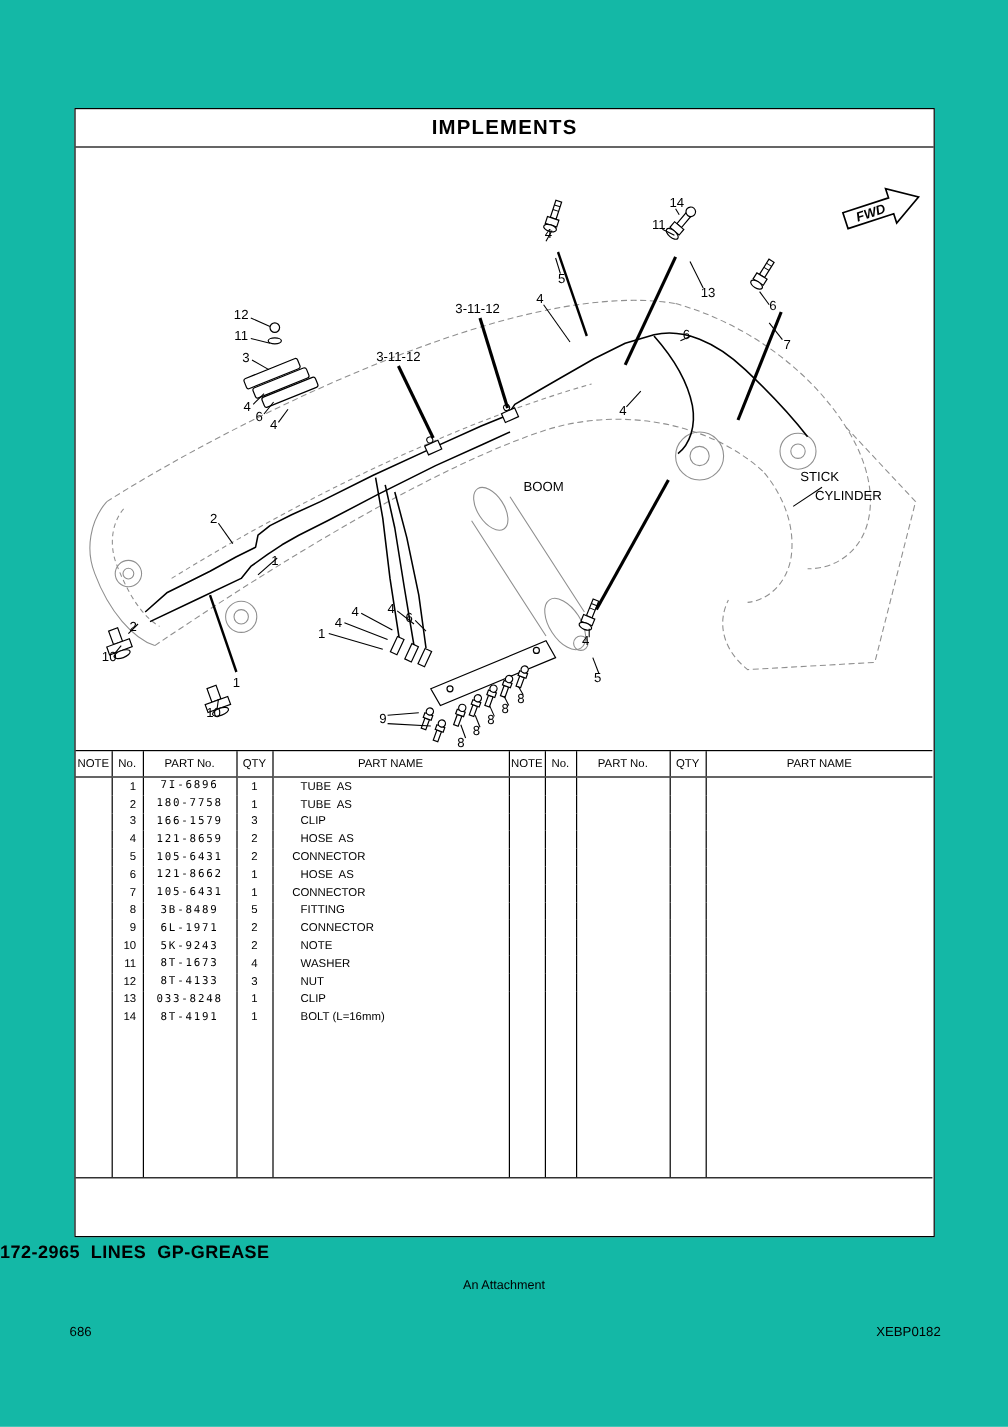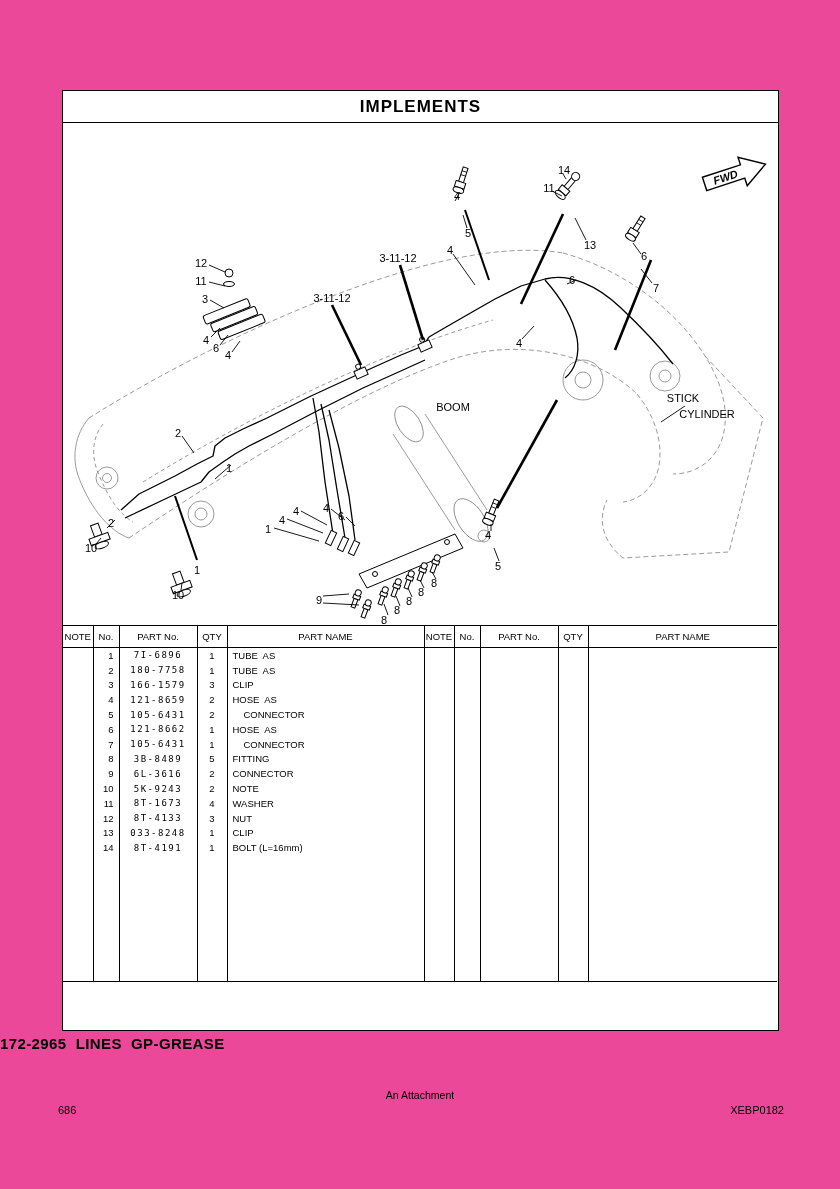--- a/index.html
+++ b/index.html
@@ -1,21 +1,21 @@
 <!DOCTYPE html>
 <html><head>
 <meta charset="utf-8">
 <style>
   html,body{margin:0;padding:0;}
   body{
     width:840px;height:1189px;background:#ffffff;position:relative;
     font-family:"Liberation Sans", sans-serif;color:#000;overflow:hidden;
     -webkit-font-smoothing:antialiased;
   }
-  .sheet{position:absolute;inset:0;background:#ec4899;}
+  .sheet{position:absolute;inset:0;background:#14b8a6;}
   .outer{
     position:absolute;left:62px;top:90px;width:717px;height:941px;
     border:1.5px solid #000;box-sizing:border-box;background:#fff;
   }
   .titlebar{
     position:absolute;left:0;right:0;top:0;height:31px;
     border-bottom:1.5px solid #000;display:flex;align-items:center;justify-content:center;
     font-size:17px;font-weight:bold;letter-spacing:1px;
   }
   .diagram{position:absolute;left:0;top:31px;width:714px;height:527px;}
@@ -40,40 +40,39 @@
   .parts-table td{
     font-size:9.5px;height:14.8px;padding:0 2px;vertical-align:middle;
     overflow:hidden;white-space:pre;
   }
   .parts-table td.num{text-align:right;padding-right:5px;}
   .parts-table td.part{
     font-family:"DejaVu Sans Mono", monospace;font-size:9px;
     letter-spacing:1.5px;text-align:center;padding:0;
   }
   .parts-table td.qty{text-align:center;}
-  .parts-table td.name{padding-left:5px;}
+  .parts-table td.name{padding-left:23px;}
   .parts-table td.name.indent{padding-left:16px;}
   .parts-table tr.fill td{height:auto;}
   .bottomstrip{
     position:absolute;left:0;right:0;top:915px;height:23px;
     display:flex;align-items:center;justify-content:flex-end;
     padding-right:32px;font-size:10.5px;letter-spacing:1px;white-space:pre;
   }
   .f-title{
     position:absolute;left:0;right:0;top:1035px;
     font-size:15px;font-weight:bold;white-space:pre;letter-spacing:.4px;
   }
   .f-partof{
     position:absolute;left:0;right:0;top:1053px;text-align:center;
     font-size:10.5px;white-space:pre;
   }
   .f-attach{
     position:absolute;left:0;right:0;top:1065px;text-align:center;
     font-size:10.5px;
-    margin-top:24px;
   }
   .page-num{position:absolute;left:58px;top:1104px;font-size:11px;}
   .doc-code{position:absolute;right:56px;top:1104px;font-size:11px;}
 </style>
 </head>
 <body>
 
 <div class="sheet">
 
   <div class="outer">
@@ -396,21 +395,21 @@
               <td class="name">FITTING</td>
               <td class="note"></td>
               <td class="num"></td>
               <td class="part"></td>
               <td class="qty"></td>
               <td class="name"></td>
             </tr>
             <tr class="r">
               <td class="note"></td>
               <td class="num">9</td>
-              <td class="part">6L-3616</td>
+              <td class="part">6L-1971</td>
               <td class="qty">2</td>
               <td class="name">CONNECTOR</td>
               <td class="note"></td>
               <td class="num"></td>
               <td class="part"></td>
               <td class="qty"></td>
               <td class="name"></td>
             </tr>
             <tr class="r">
               <td class="note"></td>

